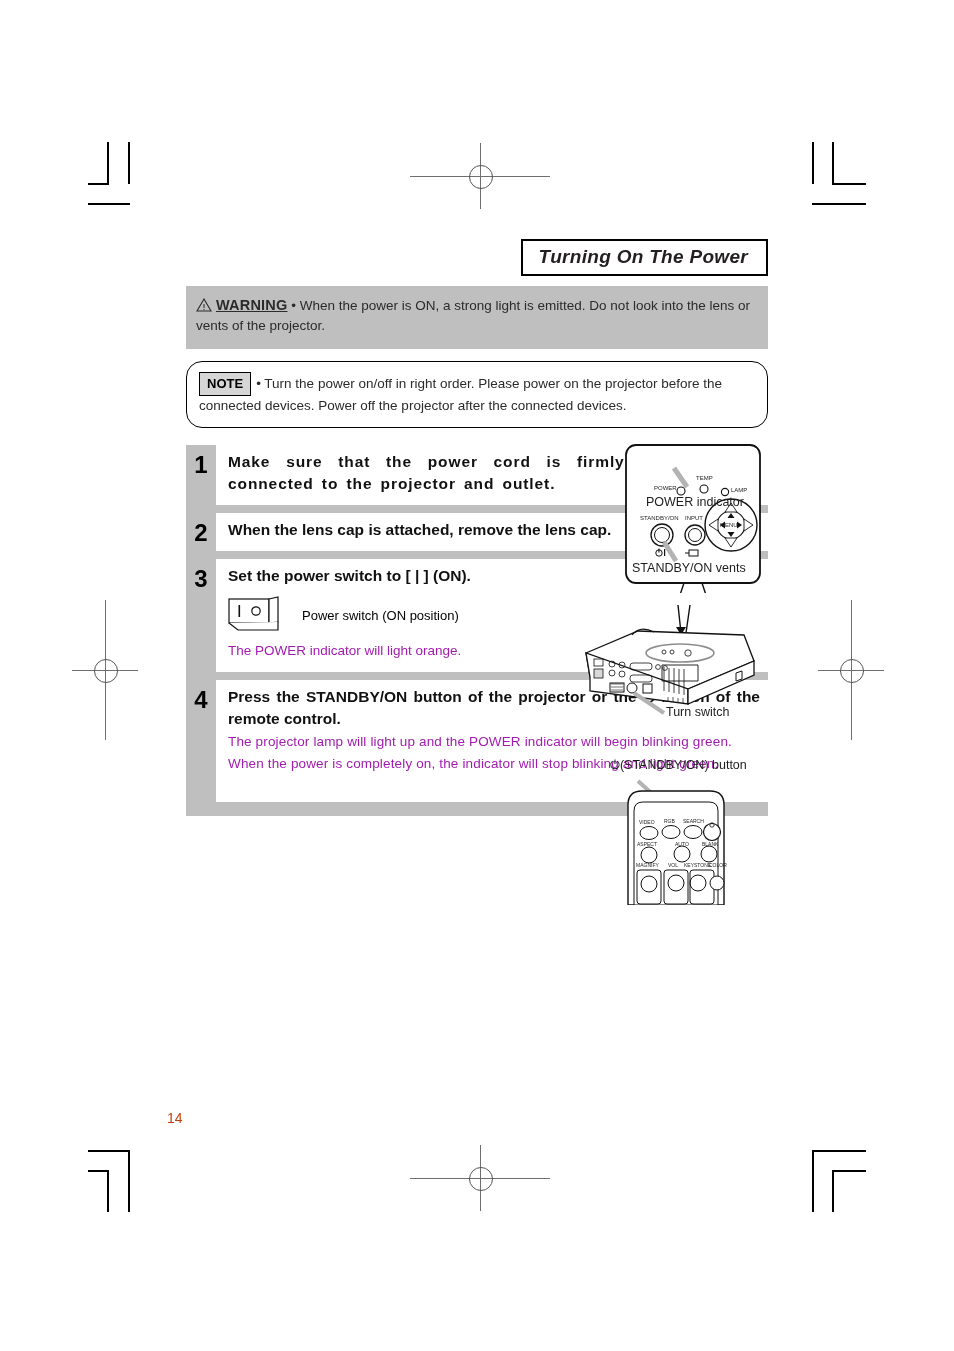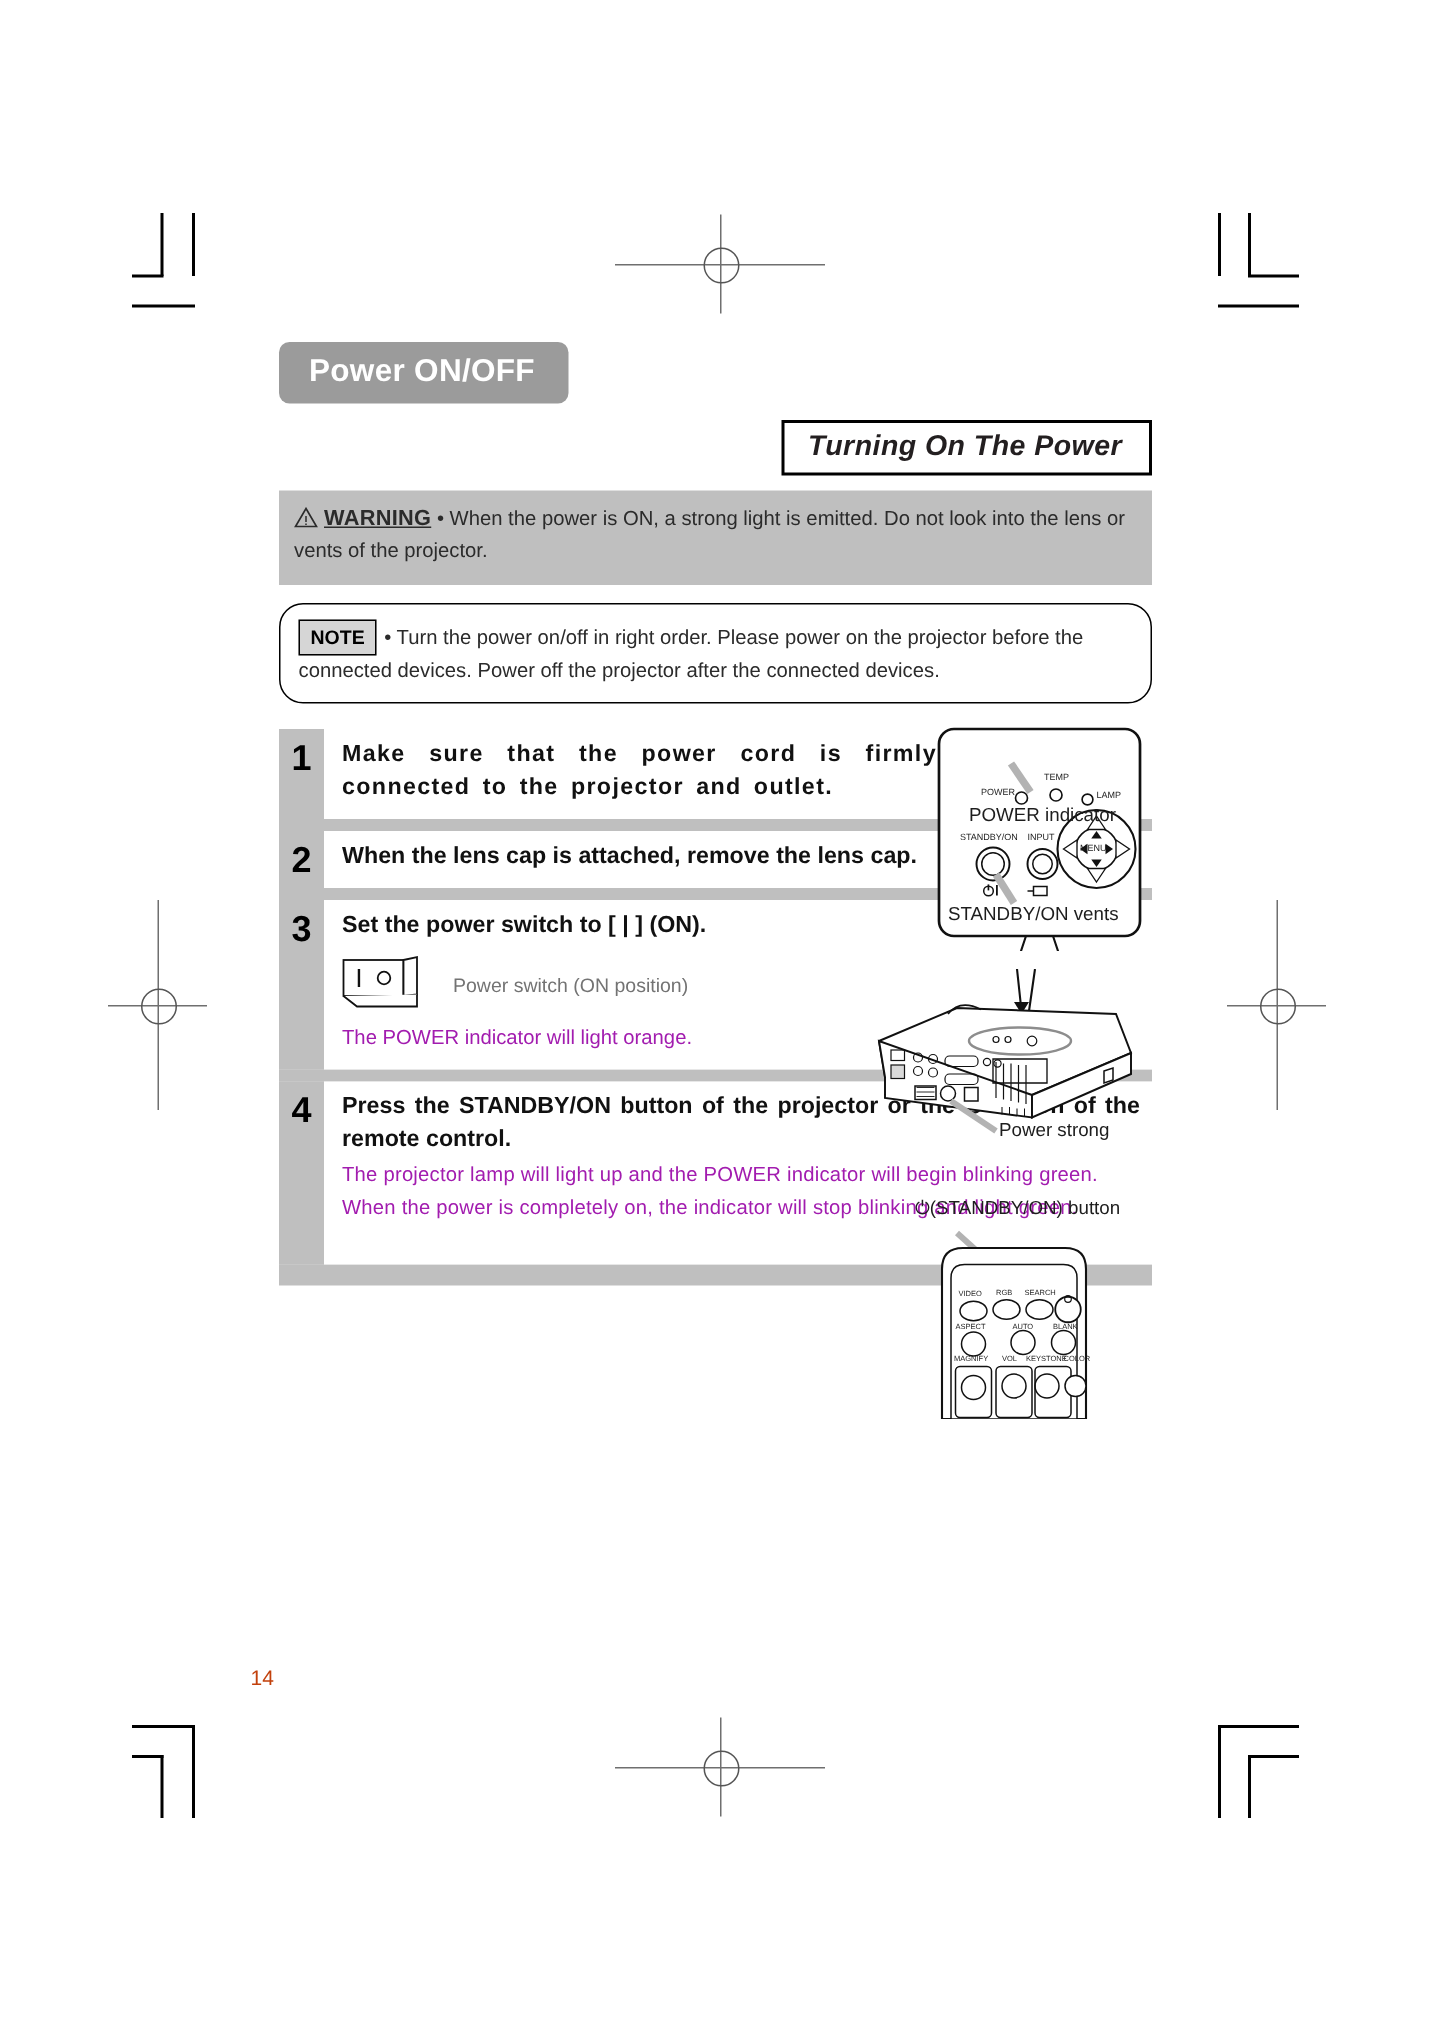--- a/index.html
+++ b/index.html
@@ -155,21 +155,21 @@
   .step-text.loose { letter-spacing: 0.15px; }
 
   .switch-row {
     display: flex;
     align-items: center;
     margin-top: 9px;
     margin-bottom: 7px;
   }
   .switch-caption {
     font-size: 13px;
-    color: #737373;
+    color: #000000;
     margin-left: 18px;
   }
 
   .bottom-bar {
     height: 14px;
     background: #bfbfbf;
   }
 
   
   .illus { position: absolute; }
@@ -230,21 +230,20 @@
     <div class="circ"></div>
 </div>
 <div class="regmark" style="left:818px; top:600px; width:66px; height:140px;">
   <div class="hline"></div>
     <div class="vline"></div>
     <div class="circ"></div>
 </div>
 
 <div class="page">
 
-  <div class="section-title">Power ON/OFF</div>
 
   <div class="subhead-wrap">
     <div class="subhead">Turning On The Power</div>
   </div>
 
   
   <div class="warning">
     <span class="warn-tri">
       <svg width="16" height="14" viewBox="0 0 16 14">
         <path d="M8 1 L15 13 L1 13 Z" fill="none" stroke="#2b2b2b" stroke-width="1.1"></path>
@@ -405,21 +404,21 @@
           <line x1="100" y1="92" x2="100" y2="97"></line>
             <line x1="105" y1="92" x2="105" y2="97"></line>
           <line x1="110" y1="93" x2="110" y2="98"></line>
             <line x1="115" y1="93" x2="115" y2="98"></line>
         </g>
 
         <path d="M168 68 L174 66 L174 74 L168 76 Z" fill="#fff" stroke="#111" stroke-width="1"></path>
 
         <line x1="66" y1="88" x2="96" y2="108" stroke="#b3b3b3" stroke-width="4"></line>
       </svg>
-      <div style="position:absolute; left:98px; top:100px;" class="label-sm">Power strong</div>
+      <div style="position:absolute; left:98px; top:100px;" class="label-sm">Turn switch</div>
     </div>
 
     <div class="illus" style="left:420px; top:310px; width:178px; height:150px;">
       <div style="position:absolute; left:4px; top:0px; white-space:nowrap;">
         <span class="label-sm">⏻</span><span class="label-sm">(STANDBY/ON) button</span>
       </div>
       <svg width="178" height="130" viewBox="0 0 178 130" style="position:absolute; left:0; top:20px;">
 
         <line x1="32" y1="6" x2="92" y2="60" stroke="#b3b3b3" stroke-width="4"></line>
 

